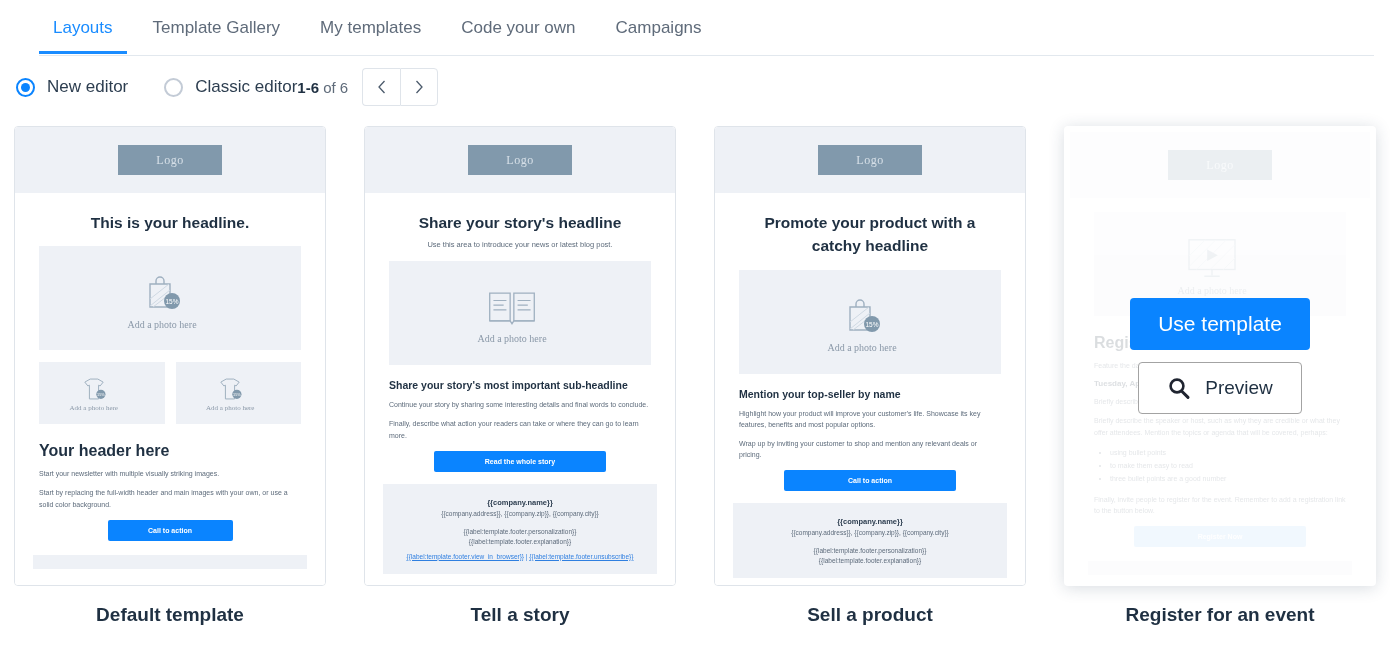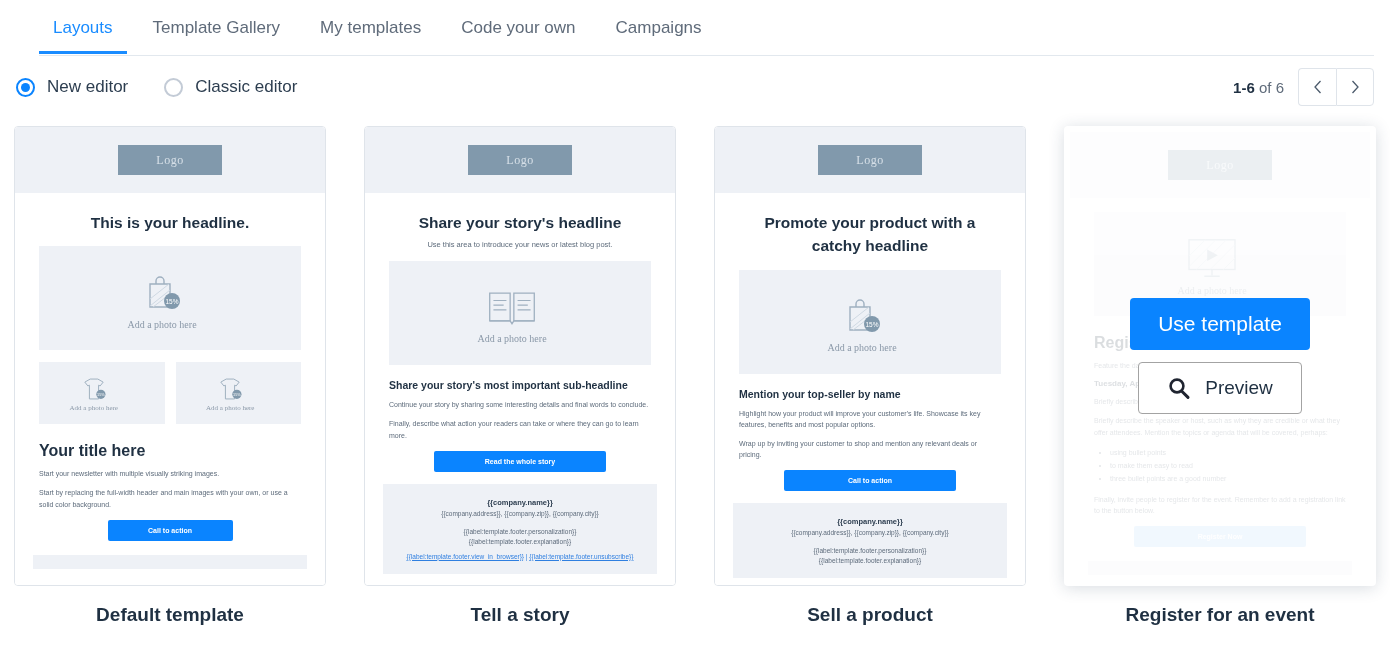--- a/index.html
+++ b/index.html
@@ -45,21 +45,21 @@
     height: 3px;
     background: #1a8cff;
   }
 
   
   .controls {
     height: 62px;
     padding: 0 16px;
     display: flex;
     align-items: center;
-    justify-content: space-between;
+    justify-content: flex-start;
   }
   .radios { display: flex; align-items: center; gap: 36px; }
   .radio { display: flex; align-items: center; gap: 12px; cursor: pointer; }
   .radio-mark {
     width: 19px; height: 19px;
     border-radius: 50%;
     border: 2px solid #c3cbd6;
     display: flex; align-items: center; justify-content: center;
     flex: 0 0 auto;
   }
@@ -302,21 +302,21 @@
             </div>
             <div class="t-photo">
               <svg width="36" height="30" viewBox="0 0 40 34">
                 <path d="M8 8 15 4h10l7 4-4 5-2-1v18H14V12l-2 1z" fill="none" stroke="#9fb0c0" stroke-width="1.3"></path>
                 <circle cx="29" cy="24" r="6" fill="#8199ac"></circle>
                 <text x="29" y="26.5" font-size="5" fill="#fff" text-anchor="middle" font-family="Liberation Sans, sans-serif">15%</text>
               </svg>
               <span class="t-photo-label sm">Add a photo here</span>
             </div>
           </div>
-          <div class="t-h2 big">Your title here</div>
+          <div class="t-h2 big">Your header here</div>
           <div class="t-p">Start your newsletter with multiple visually striking images.</div>
           <div class="t-p">Start by replacing the full-width header and main images with your own, or use a solid color background.</div>
           <div class="t-cta">Call to action</div>
           <div class="t-strip"></div>
         </div>
       </div>
     </div>
     <div class="card-title">Default template</div>
   </div>
 

